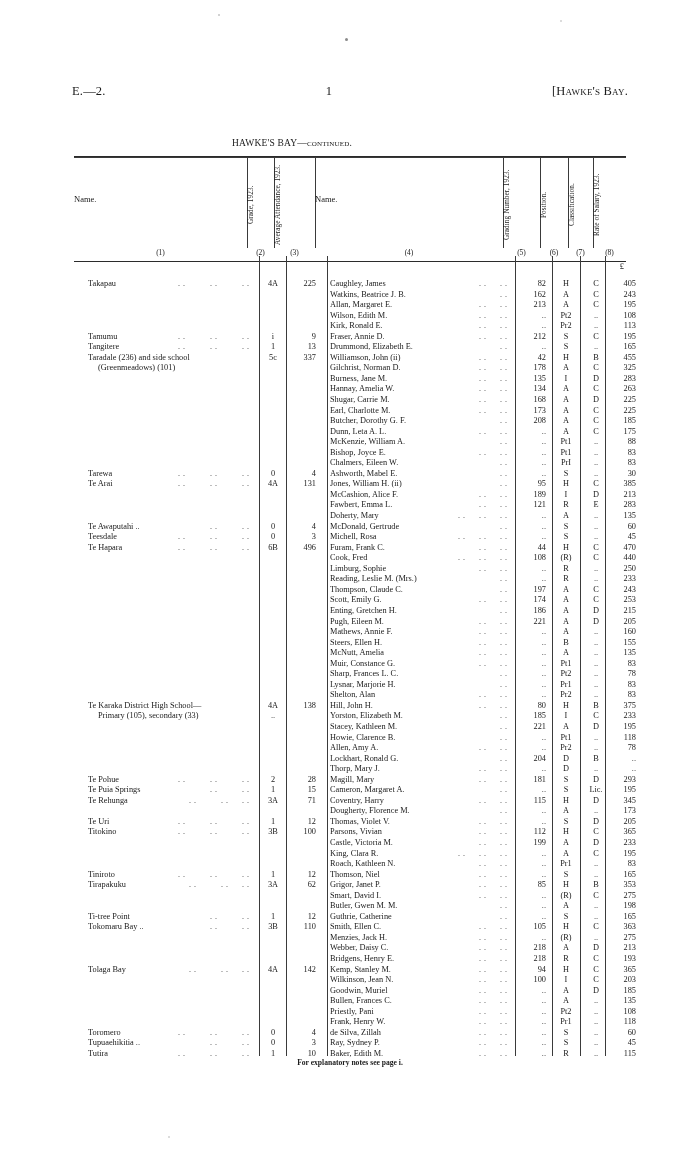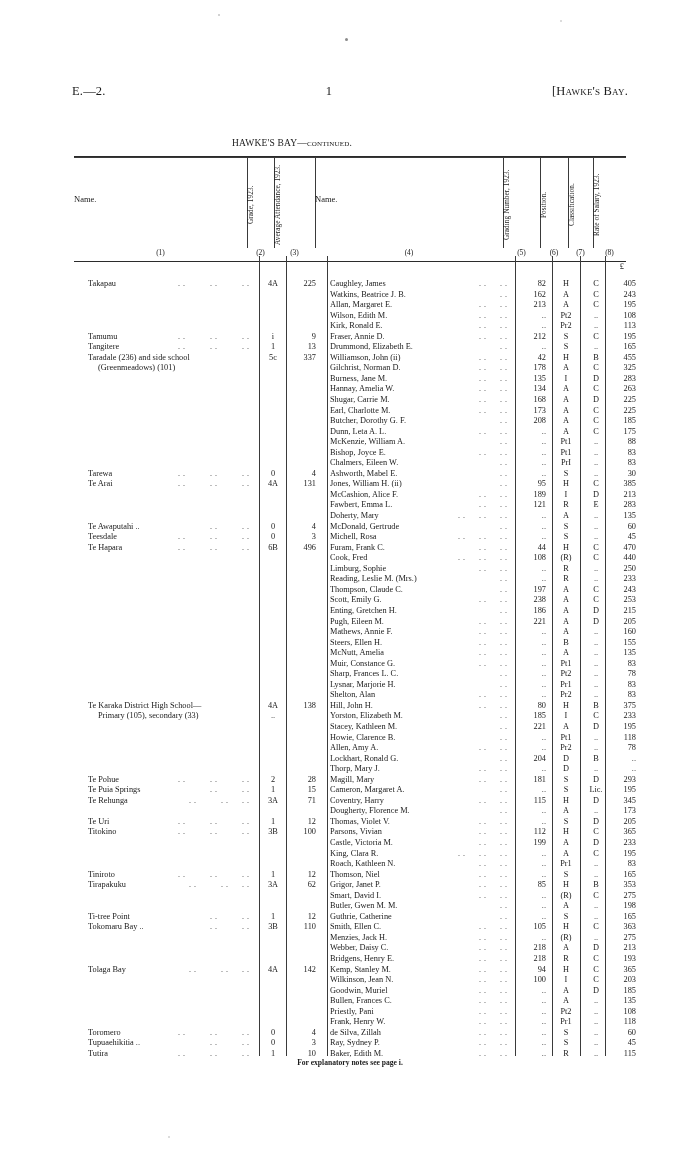--- a/index.html
+++ b/index.html
@@ -575,21 +575,21 @@
           <div class="c-grn">197</div>
           <div class="c-pos">A</div>
           <div class="c-class">C</div>
           <div class="c-rate">243</div>
         </div>
         <div class="row">
           <div class="c-school"></div>
           <div class="c-grade"></div>
           <div class="c-att"></div>
           <div class="c-teacher">Scott, Emily G.<span class="dots">.. ..</span></div>
-          <div class="c-grn">238</div>
+          <div class="c-grn">174</div>
           <div class="c-pos">A</div>
           <div class="c-class">C</div>
           <div class="c-rate">253</div>
         </div>
         <div class="row">
           <div class="c-school"></div>
           <div class="c-grade"></div>
           <div class="c-att"></div>
           <div class="c-teacher">Enting, Gretchen H.<span class="dots">..</span></div>
           <div class="c-grn">186</div>

